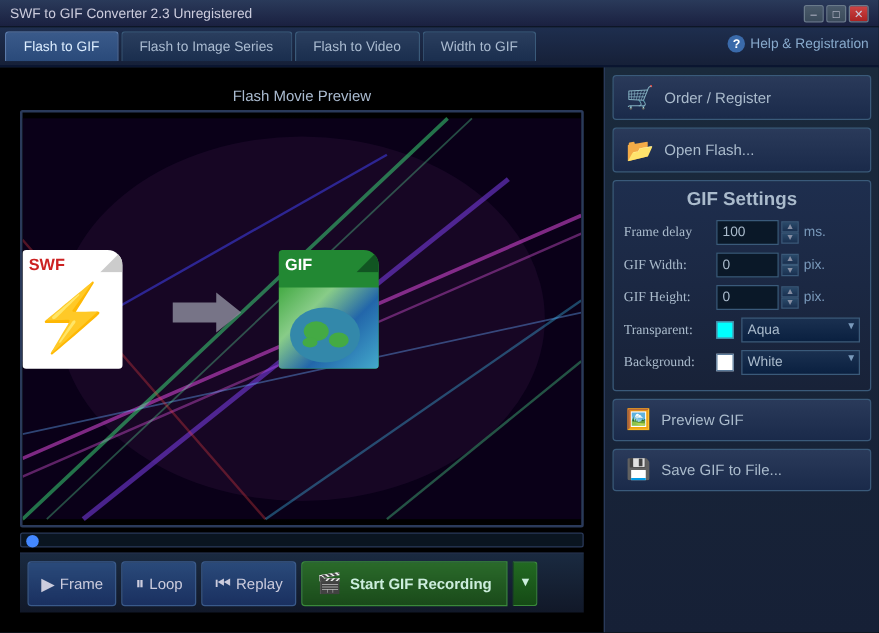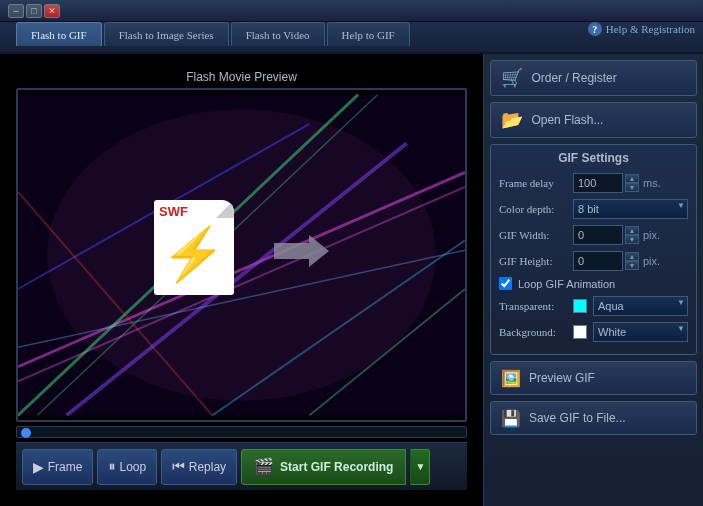--- a/index.html
+++ b/index.html
@@ -42,24 +42,23 @@
       align-items: center;
       justify-content: center;
       border-radius: 2px;
     }
     .title-bar-btn.close { background: linear-gradient(to bottom, #cc4444, #aa2222); }
     
     .tab-bar {
       background: linear-gradient(to bottom, #1e2e4e, #162038);
       height: 32px;
       display: flex;
-      align-items: flex-start;
-      padding-left: 16px;
+      align-items: center;
+      padding-left: 4px;
       border-bottom: 2px solid #0a1530;
-      font-family: Liberation Serif, serif;
     }
     .tab {
       padding: 4px 14px;
       background: linear-gradient(to bottom, #2a3e5e, #1a2e4e);
       border: 1px solid #3a5a7a;
       border-bottom: none;
       color: #aabbd0;
       font-size: 11px;
       cursor: pointer;
       border-radius: 3px 3px 0 0;
@@ -117,21 +116,21 @@
     }
     .preview-area {
       flex: 1;
       background: radial-gradient(ellipse at center, #1a0a2a 0%, #000000 70%);
       border: 2px solid #2a3a5a;
       border-radius: 2px;
       position: relative;
       overflow: hidden;
       display: flex;
       align-items: center;
-      justify-content: center;
+      justify-content: flex-start;
     }
     
     .preview-graphic {
       display: flex;
       align-items: center;
       gap: 30px;
       position: relative;
       z-index: 2;
     }
     .swf-icon {
@@ -286,21 +285,21 @@
     }
     .settings-box {
       background: linear-gradient(to bottom, #1e2e4e, #182238);
       border: 1px solid #3a5a7a;
       border-radius: 3px;
       padding: 6px 8px;
     }
     .settings-title {
       text-align: center;
       color: #aabbcc;
-      font-size: 12px;
+      font-size: 15px;
       margin-bottom: 8px;
       font-weight: bold;
     }
     .setting-row {
       display: flex;
       align-items: center;
       margin-bottom: 6px;
       gap: 4px;
     }
     .setting-label {
@@ -400,32 +399,33 @@
       position: absolute;
       top: 0; left: 0;
       width: 100%;
       height: 100%;
     }
   </style>
 </head>
 <body>
 
 <div class="title-bar">
+  <span class="title-bar-text">SWF to GIF Converter 2.3 Unregistered</span>
   <div class="title-bar-buttons">
     <div class="title-bar-btn">–</div>
     <div class="title-bar-btn">□</div>
     <div class="title-bar-btn close">✕</div>
   </div>
 </div>
 
 <div class="tab-bar">
   <div class="tab active">Flash to GIF</div>
   <div class="tab">Flash to Image Series</div>
   <div class="tab">Flash to Video</div>
-  <div class="tab">Help to GIF</div>
+  <div class="tab">Width to GIF</div>
   <div class="help-link">
     <div class="help-icon">?</div>
     <span>Help &amp; Registration</span>
   </div>
 </div>
 
 <div class="main-content">
 
   <div class="left-panel">
     <div class="preview-title">Flash Movie Preview</div>
@@ -460,20 +460,35 @@
             <span style="font-size:52px;color:#cc2222;margin-top:14px;">⚡</span>
           </div>
         </div>
 
         <div class="arrow-icon">
           <svg width="55" height="40" viewBox="0 0 55 40">
             <polygon points="0,12 35,12 35,4 55,20 35,36 35,28 0,28" fill="#888899" opacity="0.85"></polygon>
           </svg>
         </div>
 
+        <div class="gif-icon">
+          <div class="gif-file-body">
+            <div class="gif-file-corner"></div>
+            <span style="position:absolute;top:4px;left:5px;font-size:13px;font-weight:bold;color:white;z-index:3;">GIF</span>
+            <div class="gif-thumbnail" style="background:linear-gradient(135deg,#44aa44 0%,#88cc88 30%,#2266aa 60%,#44aacc 100%);position:absolute;bottom:0;left:0;right:0;height:65px;">
+              
+              <svg width="75" height="65" viewBox="0 0 75 65">
+                <ellipse cx="37" cy="38" rx="28" ry="22" fill="#3388aa"></ellipse>
+                <ellipse cx="30" cy="35" rx="10" ry="8" fill="#44aa44"></ellipse>
+                <ellipse cx="48" cy="42" rx="8" ry="6" fill="#44aa44"></ellipse>
+                <ellipse cx="25" cy="44" rx="6" ry="4" fill="#44aa44"></ellipse>
+              </svg>
+            </div>
+          </div>
+        </div>
       </div>
     </div>
 
     <div class="progress-bar-container">
       <div class="progress-dot"></div>
     </div>
 
     <div class="controls-bar">
       <button class="ctrl-btn">
         <span style="font-size:14px;">▶</span>
@@ -513,30 +528,20 @@
       <div class="setting-row">
         <span class="setting-label">Frame delay</span>
         <input class="setting-input" type="text" value="100" style="">
         <div class="spin-btn">
           <div class="spin-arrow">▲</div>
           <div class="spin-arrow">▼</div>
         </div>
         <span class="setting-unit">ms.</span>
       </div>
 
-      <div class="setting-row">
-        <span class="setting-label">Color depth:</span>
-        <div class="select-wrapper">
-          <select>
-            <option>8 bit</option>
-            <option>4 bit</option>
-            <option>2 bit</option>
-          </select>
-        </div>
-      </div>
 
       <div class="setting-row">
         <span class="setting-label">GIF Width:</span>
         <input class="setting-input" type="text" value="0" style="">
         <div class="spin-btn">
           <div class="spin-arrow">▲</div>
           <div class="spin-arrow">▼</div>
         </div>
         <span class="setting-unit">pix.</span>
       </div>
@@ -544,24 +549,20 @@
       <div class="setting-row">
         <span class="setting-label">GIF Height:</span>
         <input class="setting-input" type="text" value="0" style="">
         <div class="spin-btn">
           <div class="spin-arrow">▲</div>
           <div class="spin-arrow">▼</div>
         </div>
         <span class="setting-unit">pix.</span>
       </div>
 
-      <div class="checkbox-row">
-        <input type="checkbox" checked="" style="">
-        <span class="checkbox-label">Loop GIF Animation</span>
-      </div>
 
       <div class="setting-row">
         <span class="setting-label">Transparent:</span>
         <span class="color-swatch" style="background:#00ffff;"></span>
         <div class="select-wrapper">
           <select>
             <option>Aqua</option>
             <option>Black</option>
             <option>White</option>
             <option>None</option>

